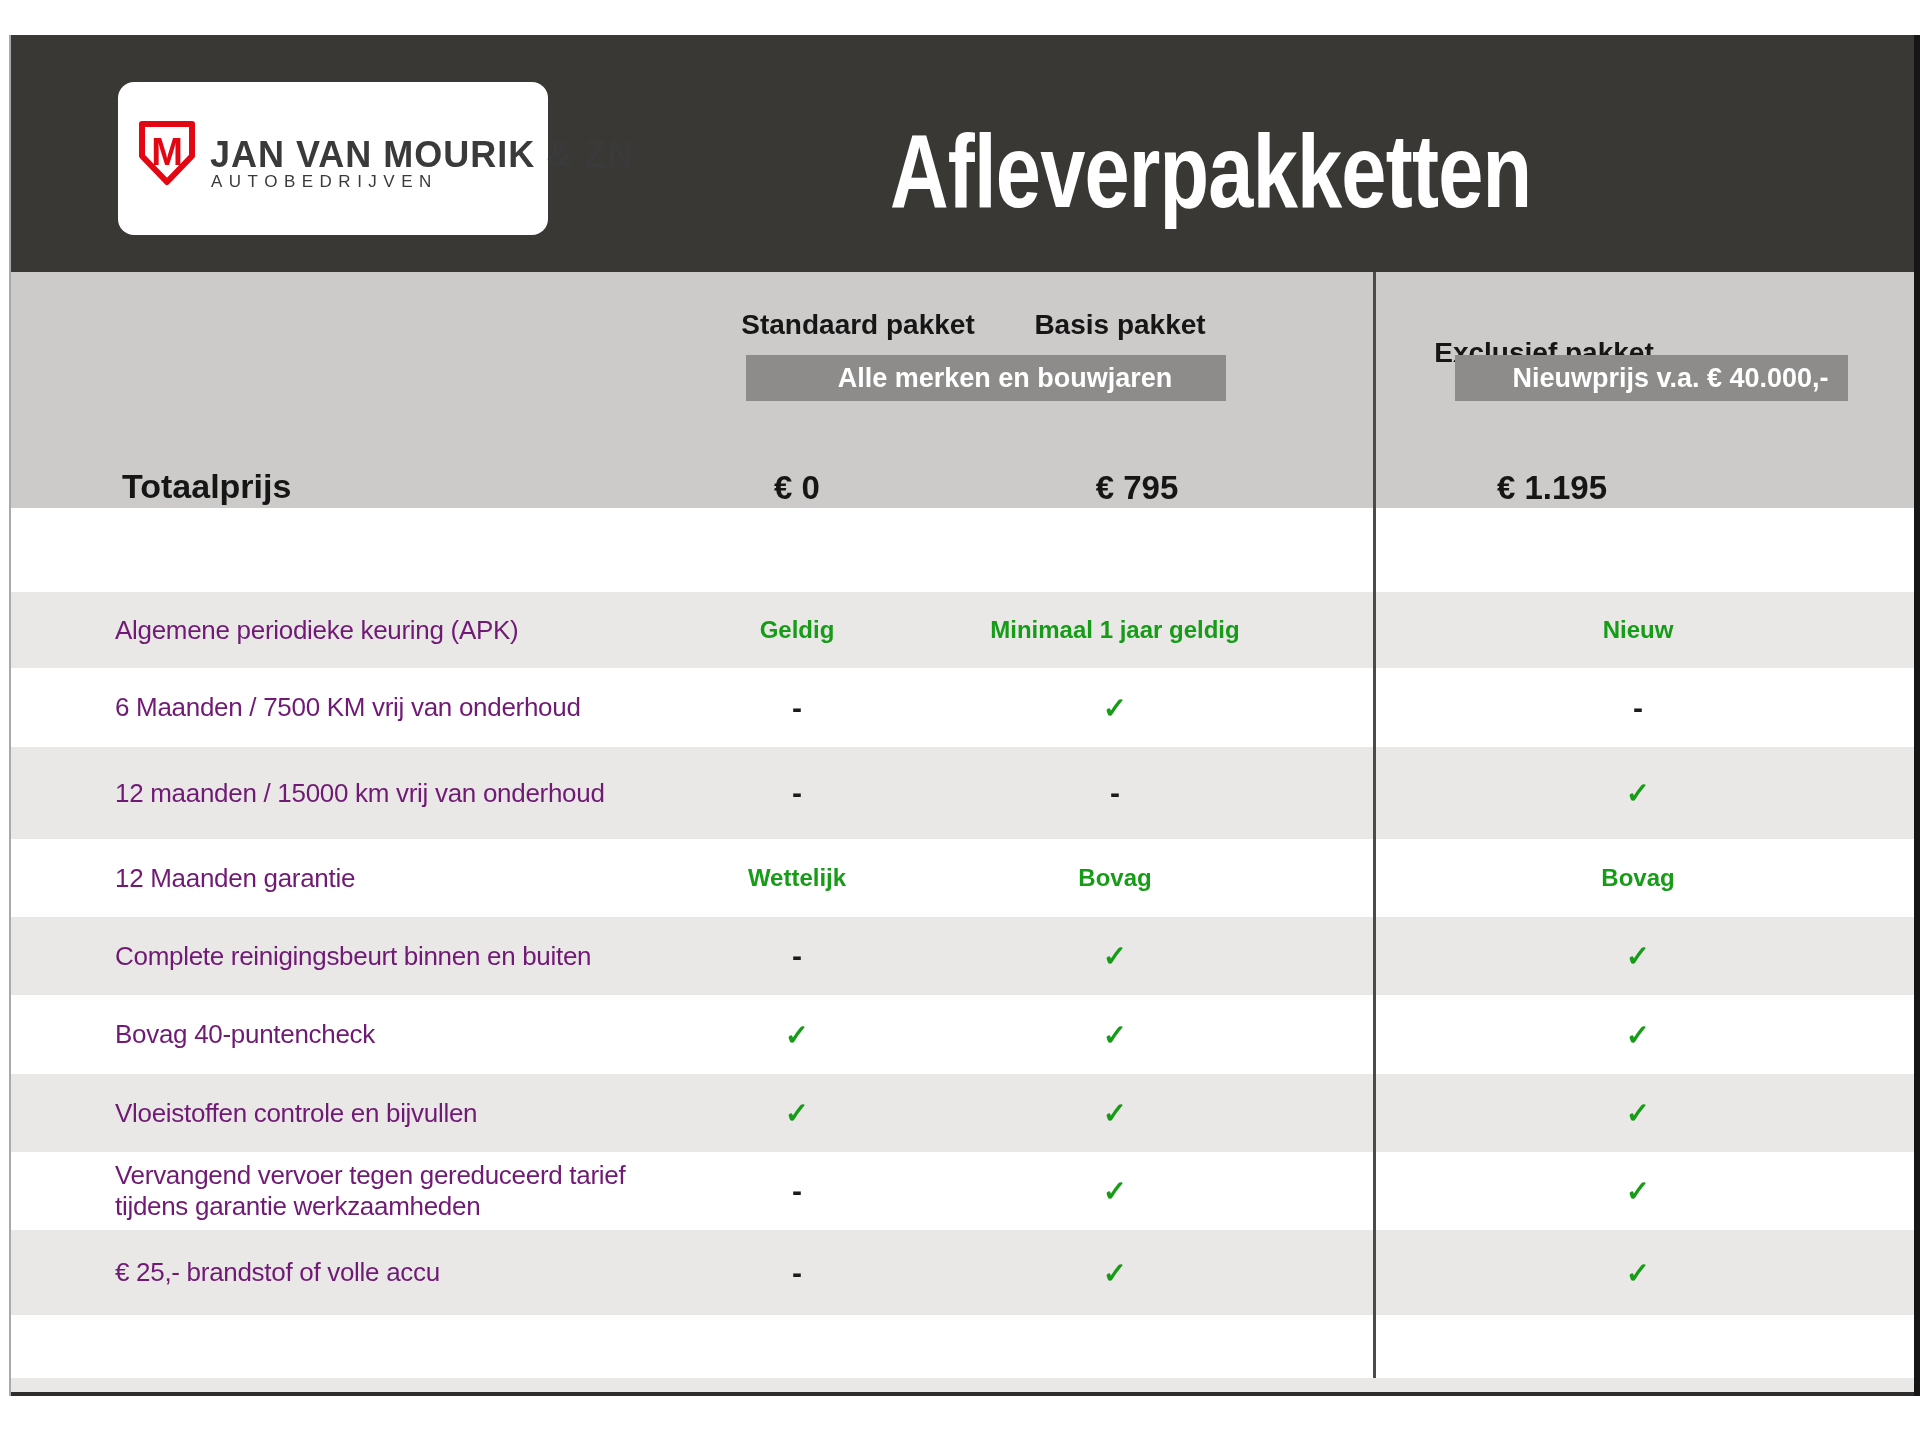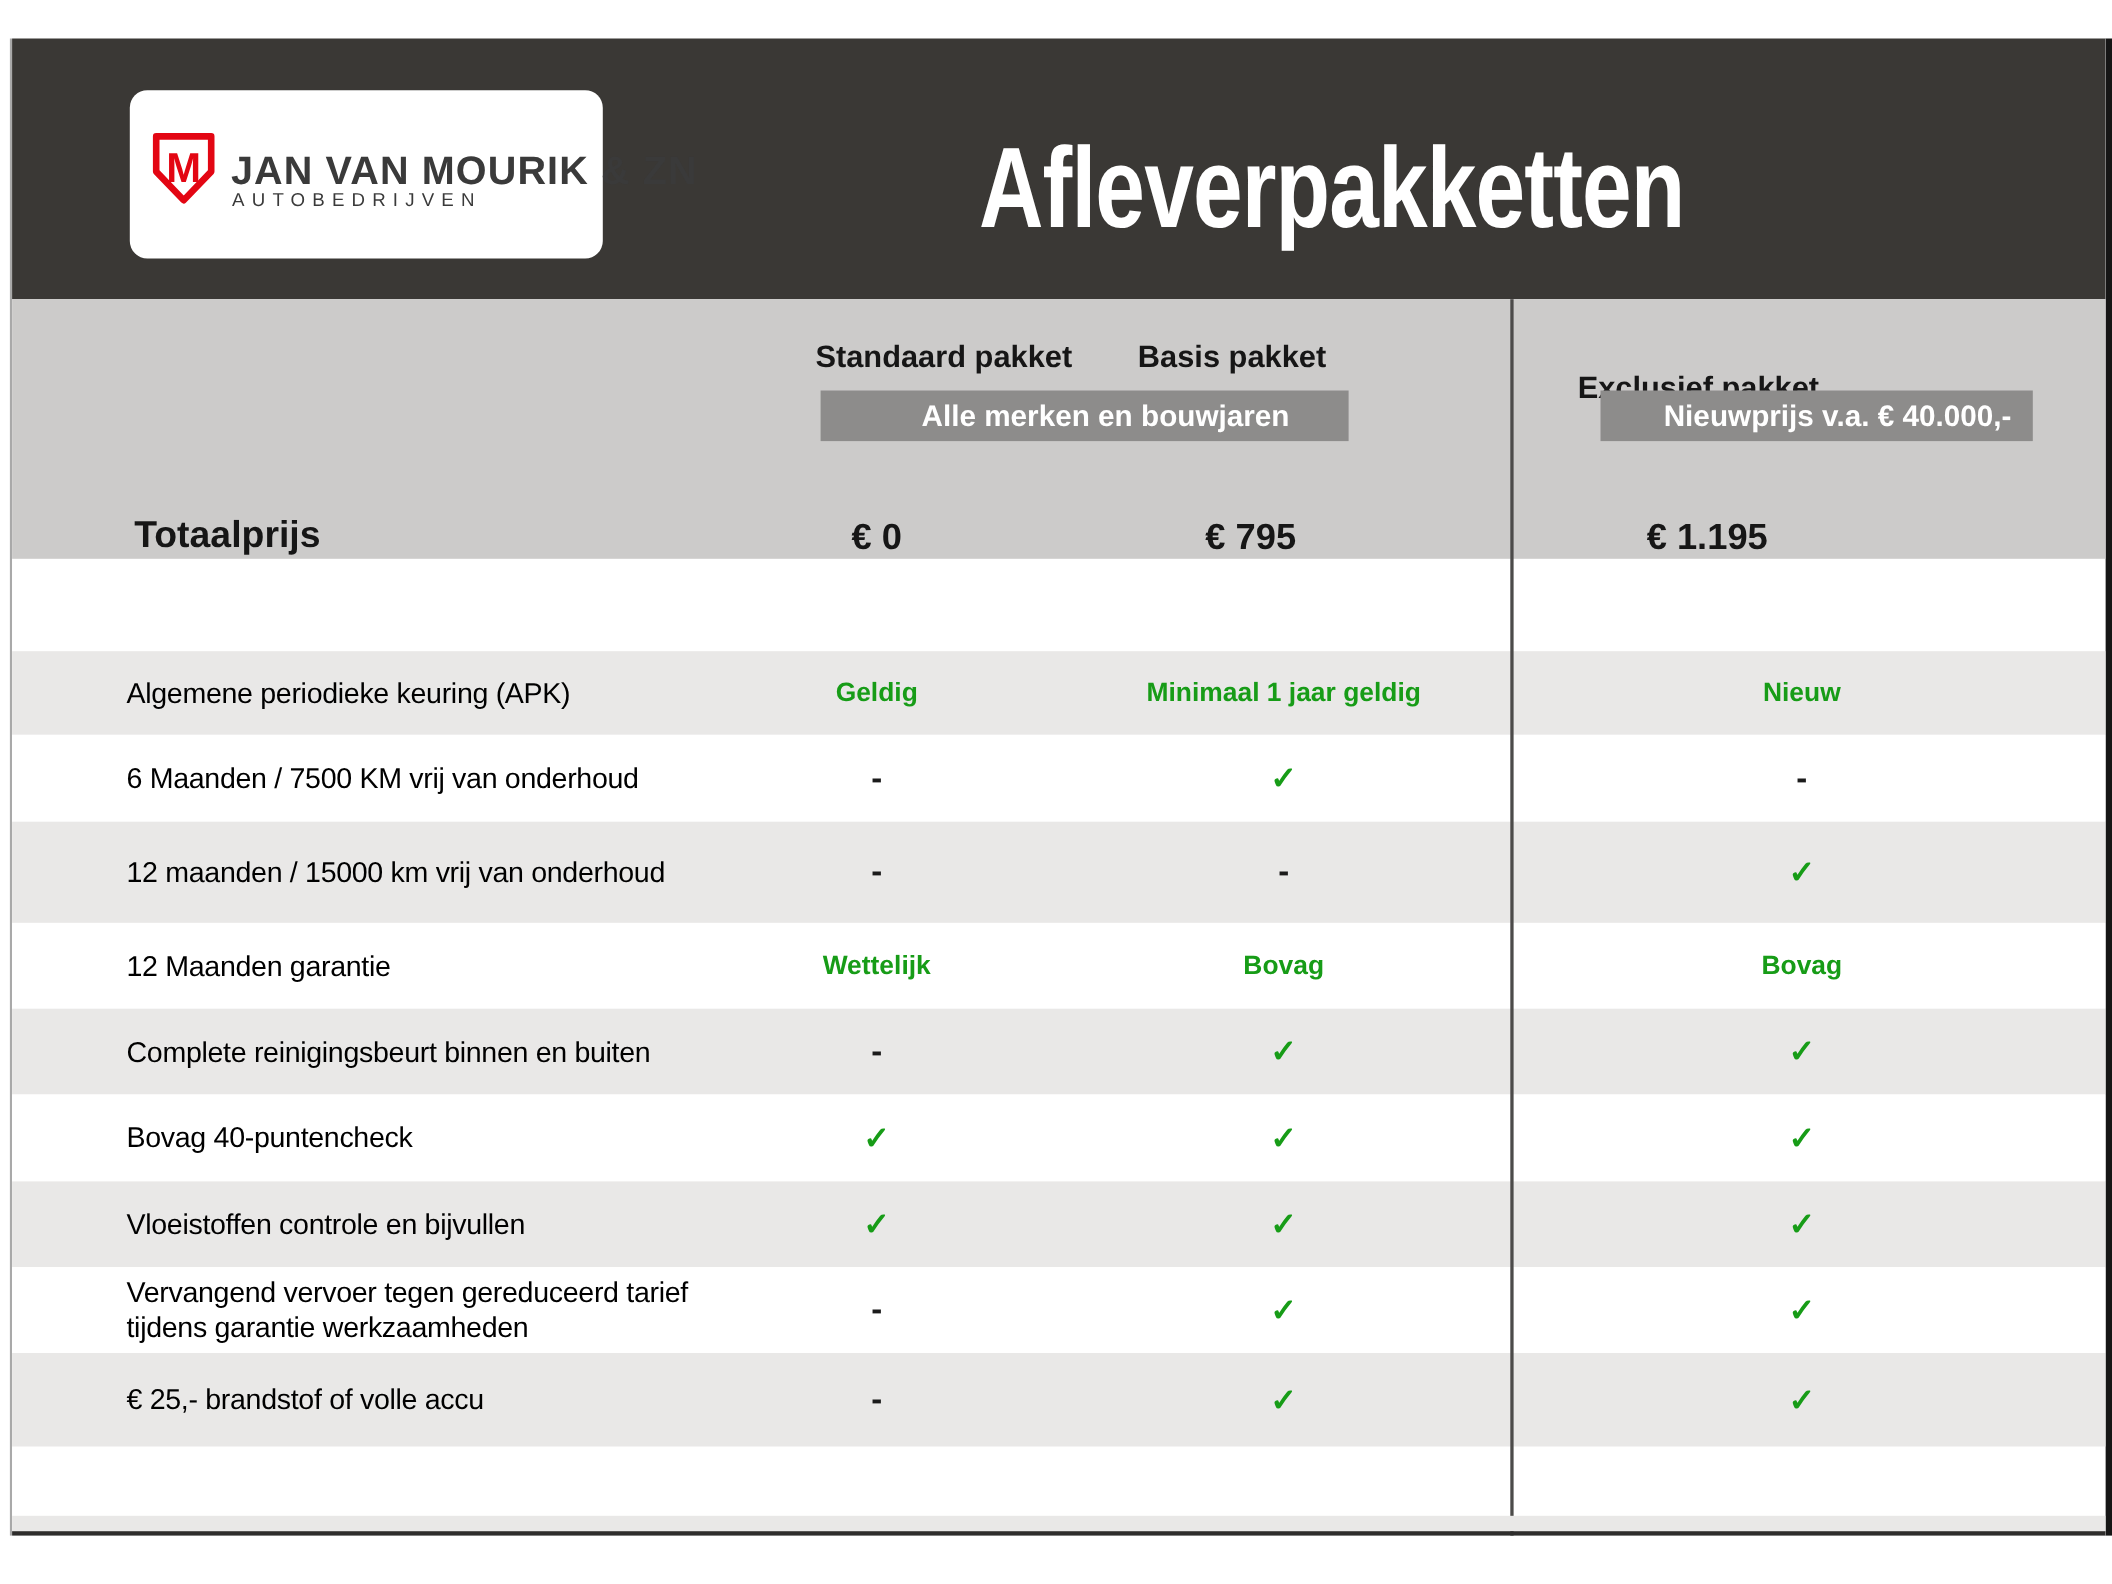--- a/index.html
+++ b/index.html
@@ -33,23 +33,23 @@
   .badge-shared{left:735px;width:442px;}
   .badge-exclusief{left:1444px;width:355px;}
   .totals-label{position:absolute;left:111px;top:432px;font-size:34px;font-weight:bold;color:#161616;}
   .total-val{position:absolute;top:434px;font-size:33px;font-weight:bold;color:#161616;transform:translateX(-50%);white-space:nowrap;}
   .tv1{left:786px;}.tv2{left:1126px;}.tv3{left:1541px;}
 
   
   .rows{position:absolute;left:0;top:557px;width:100%;}
   .row{position:relative;width:100%;display:flex;align-items:center;background:#ffffff;}
   .row.shade{background:#e9e8e7;}
-  .label{padding-left:104px;font-size:26px;color:#000000;letter-spacing:-0.3px;line-height:31px;white-space:pre-line;}
+  .label{padding-left:104px;font-size:26px;color:#701a75;letter-spacing:-0.3px;line-height:31px;white-space:pre-line;}
   .val{position:absolute;top:50%;transform:translate(-50%,-50%);white-space:nowrap;}
-  .c1{left:786px;}.c2{left:1156px;}.c3{left:1627px;}
+  .c1{left:786px;}.c2{left:1104px;}.c3{left:1627px;}
   .val.txt{font-size:24px;font-weight:bold;color:#179c17;}
   .val.check{font-size:29px;font-weight:bold;color:#179c17;}
   .val.dash{font-size:30px;font-weight:bold;color:#1b1b1b;}
 
   
   .col-divider{position:absolute;left:1362px;top:237px;width:3px;height:1124px;background:#4c4b4a;}
   .bottom-strip{position:absolute;left:0;top:1343px;width:100%;height:14px;background:#e9e8e7;}
   .bottom-line{position:absolute;left:0;top:1357px;width:100%;height:4px;background:#2e2d2c;}
 </style>
 </head>

